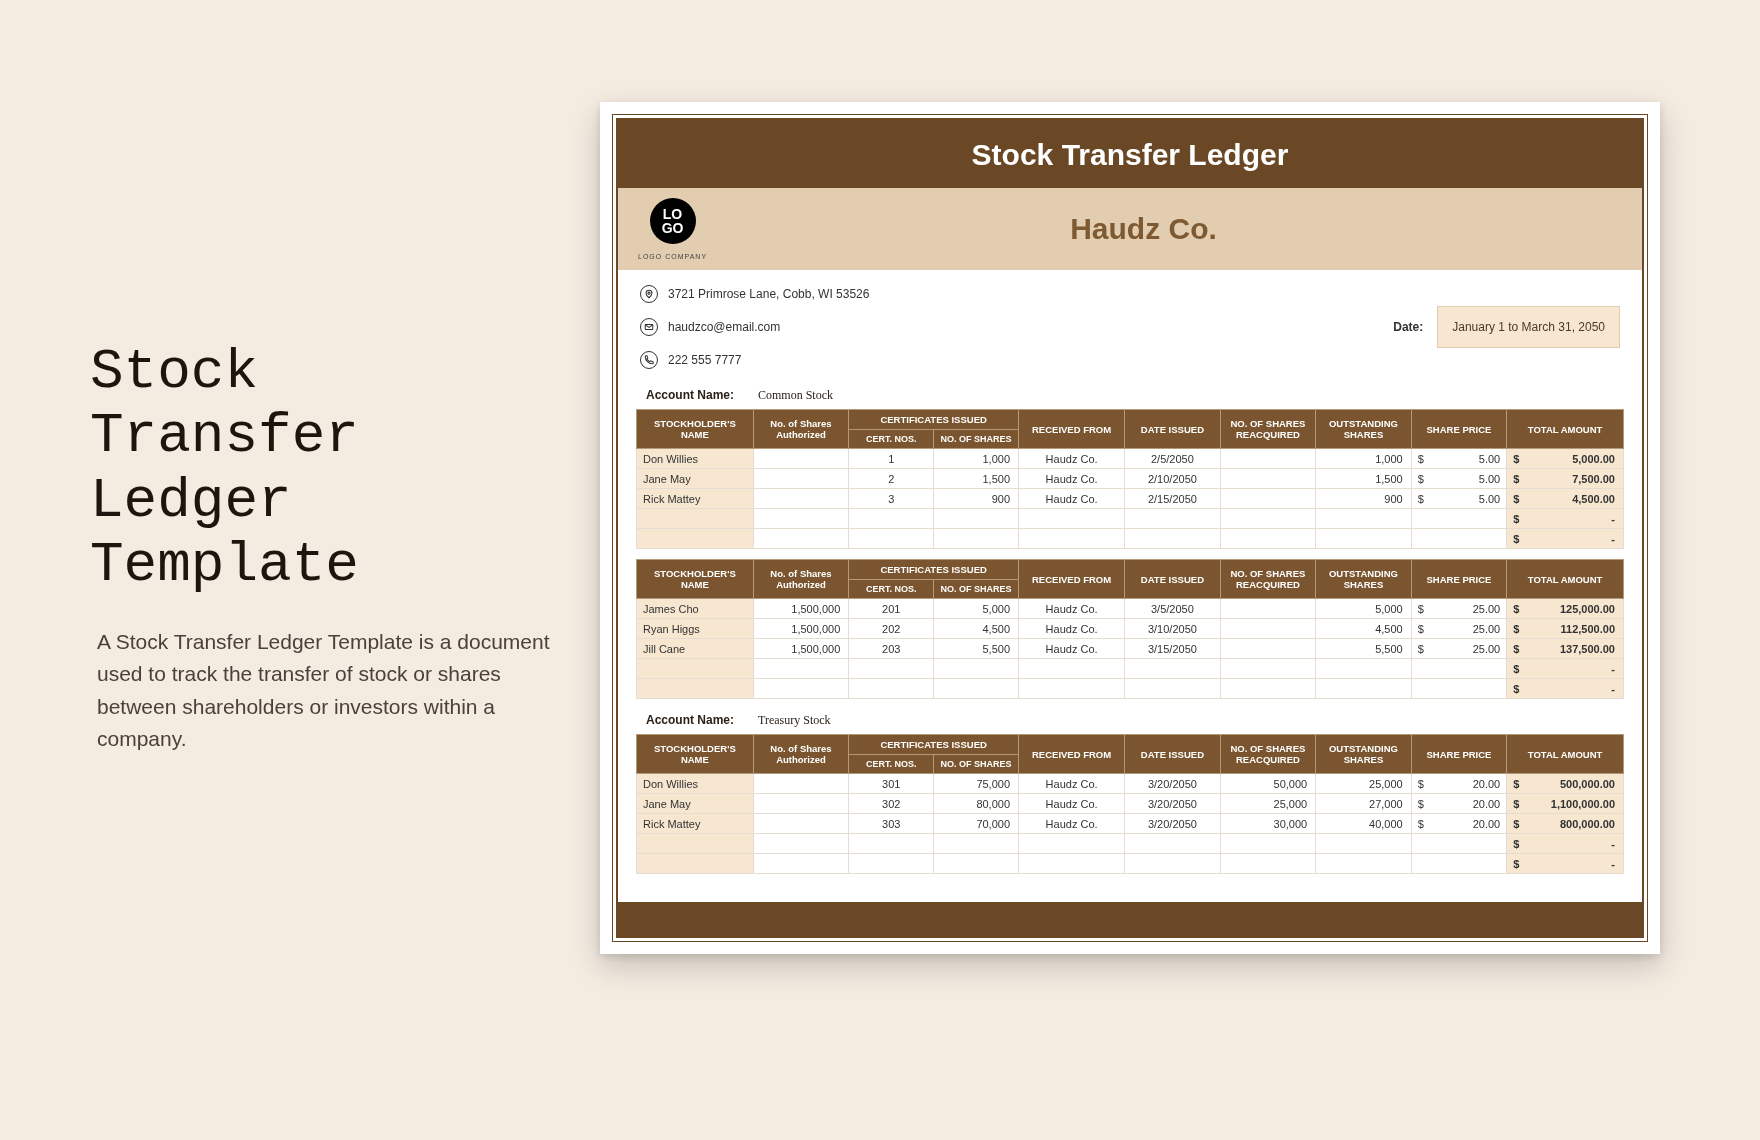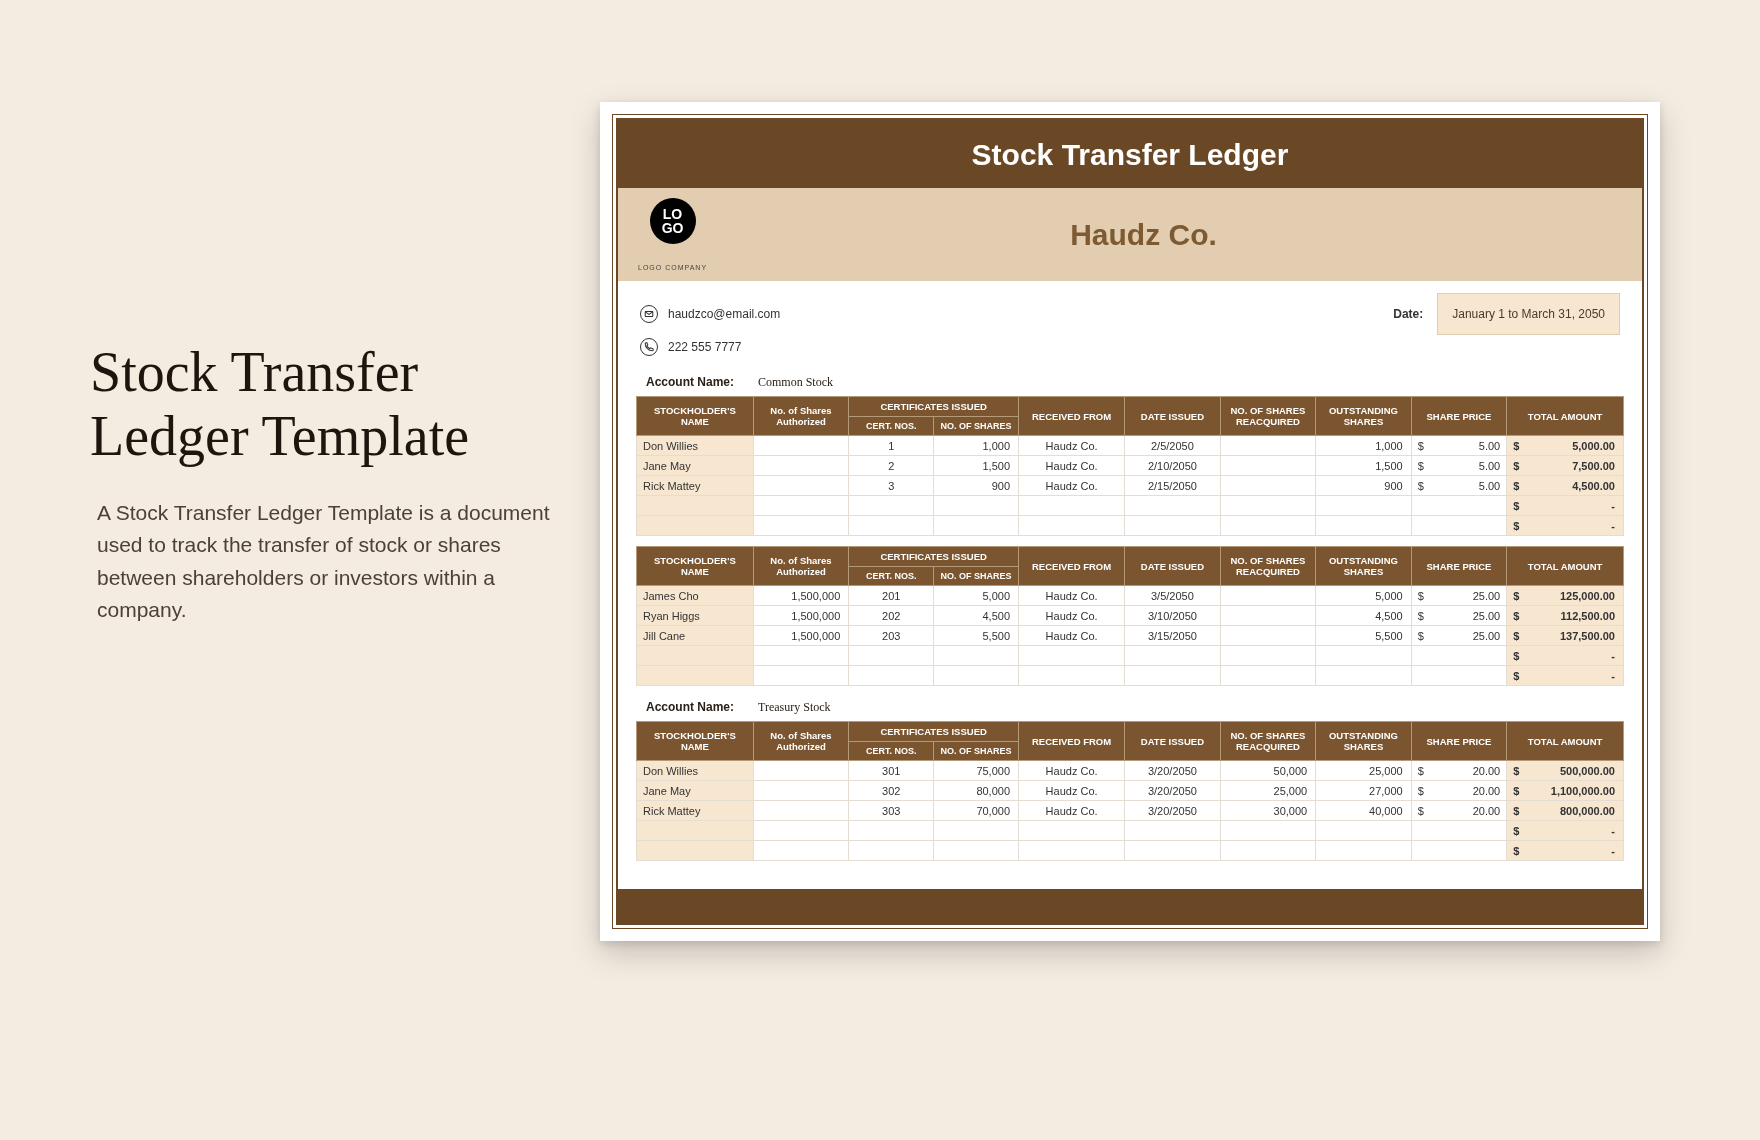--- a/index.html
+++ b/index.html
@@ -25,21 +25,21 @@
     position: relative;
     width: 100%; height: 100%;
   }
   
   .promo {
     position: absolute;
     left: 90px; top: 340px;
     width: 470px;
   }
   .promo h1 {
-    font-family: Liberation Serif, serif;
+    font-family: Liberation Mono, monospace;
     font-weight: 400;
     font-size: 56px;
     line-height: 1.15;
     margin: 0 0 28px 0;
     color: #1e160e;
   }
   .promo p {
     font-size: 21px;
     line-height: 1.55;
     margin: 7px;
@@ -69,21 +69,21 @@
   }
   .company-band {
     background: var(--tan);
     display: flex;
     align-items: center;
     gap: 18px;
     padding: 10px 20px;
   }
   .logo {
     display: flex; flex-direction: column; align-items: center;
-    gap: 20px;
+    gap: 9px;
   }
   .logo .dot {
     width: 46px; height: 46px; border-radius: 50%;
     background: #000; color: #fff;
     display:flex; align-items:center; justify-content:center;
     font-weight: 700; font-size: 14px; text-align:center; line-height:1;
   }
   .logo .sub { font-size: 7px; letter-spacing: 1px; color: #444; }
   .company-name {
     flex: 1;
@@ -179,20 +179,29 @@
                 <div>LO</div>
                 <div>GO</div>
               </div>
             </div>
             <div class="sub">LOGO COMPANY</div>
           </div>
           <div class="company-name">Haudz Co.</div>
         </div>
 
         <div class="meta">
+          <div class="line">
+            <span class="icon">
+              <svg width="10" height="10" viewBox="0 0 24 24" fill="none" stroke="#333" stroke-width="2.5">
+                  <path d="M12 21s-7-6.2-7-11a7 7 0 1 1 14 0c0 4.8-7 11-7 11z"></path>
+                  <circle cx="12" cy="10" r="2.5"></circle>
+                </svg>
+            </span>
+            <span>3721 Primrose Lane, Cobb, WI 53526</span>
+          </div>
           <div class="date-row">
             <div class="line">
               <span class="icon">
                 <svg width="10" height="10" viewBox="0 0 24 24" fill="none" stroke="#333" stroke-width="2.5">
                     <rect x="3" y="6" width="18" height="12" rx="1"></rect>
                     <path d="M3 7l9 6 9-6"></path>
                   </svg>
               </span>
               <span>haudzco@email.com</span>
             </div>

